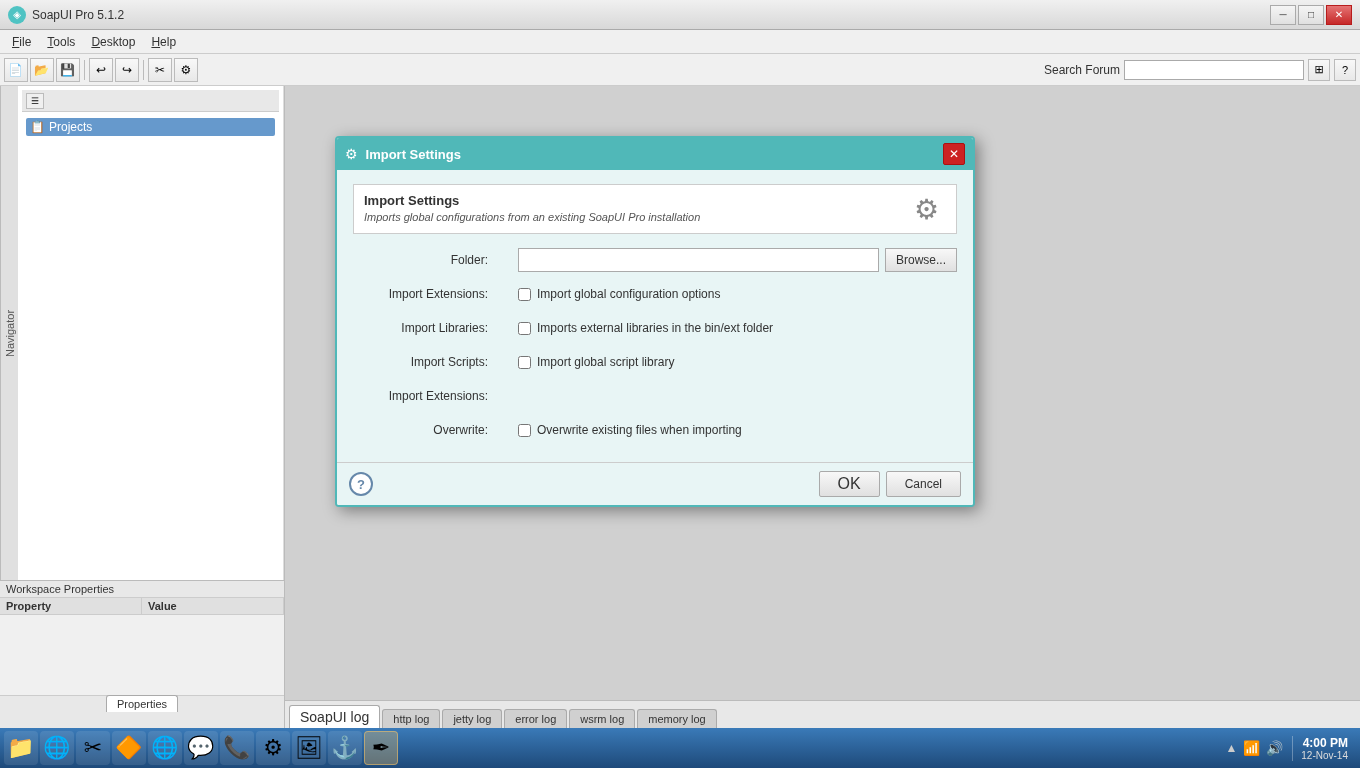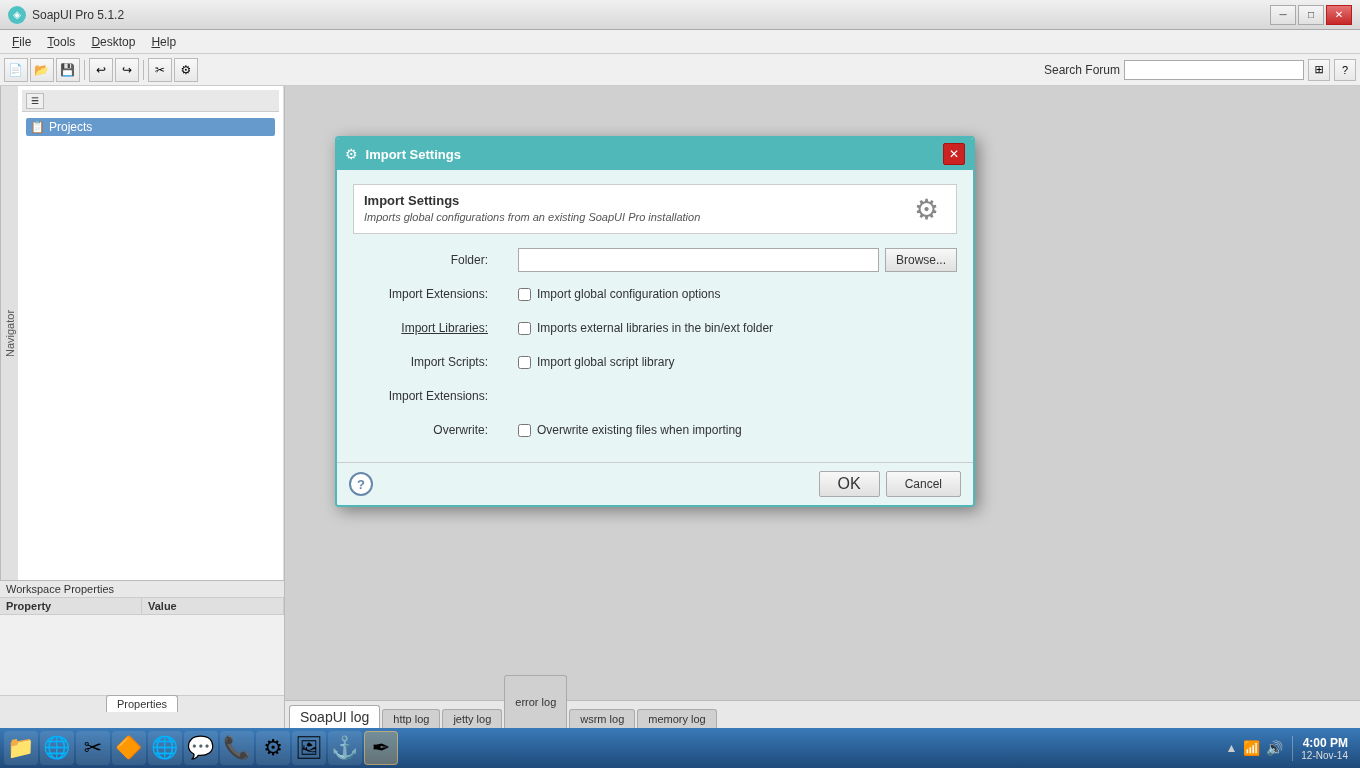--- a/index.html
+++ b/index.html
@@ -591,21 +591,21 @@
 
           <div class="form-row" style="display:flex; align-items:center; margin-bottom:10px;">
             <div class="form-label" style="width:145px; font-size:12px; color:#333; text-align:right; padding-right:10px; font-weight:500;">Import Extensions:</div>
             <div class="form-control" style="flex:1; display:flex; align-items:center; gap:6px;">
               <input type="checkbox" style="">
               <span style="font-size:12px; color:#333;">Import global configuration options</span>
             </div>
           </div>
 
           <div class="form-row" style="display:flex; align-items:center; margin-bottom:10px;">
-            <div class="form-label" style="width:145px; font-size:12px; color:#333; text-align:right; padding-right:10px; font-weight:500;text-decoration:underline;">Import Libraries:</div>
+            <div class="form-label" style="width:145px; font-size:12px; color:#333; text-align:right; padding-right:10px; font-weight:500;">Import Libraries:</div>
             <div class="form-control" style="flex:1; display:flex; align-items:center; gap:6px;">
               <input type="checkbox" style="">
               <span style="font-size:12px; color:#333;">Imports external libraries in the bin/ext folder</span>
             </div>
           </div>
 
           <div class="form-row" style="display:flex; align-items:center; margin-bottom:10px;">
             <div class="form-label" style="width:145px; font-size:12px; color:#333; text-align:right; padding-right:10px; font-weight:500;">Import Scripts:</div>
             <div class="form-control" style="flex:1; display:flex; align-items:center; gap:6px;">
               <input type="checkbox" style="">
@@ -633,21 +633,21 @@
             <button class="dialog-btn" style="height:26px; padding:0 18px; border:1px solid #aaa; background:linear-gradient(to bottom, #f8f8f8, #e0e0e0); cursor:pointer; font-size:12px; color:#333; border-radius:2px;">Cancel</button>
           </div>
         </div>
       </div>
     </div>
 
     <div id="log-tabs" style="position:absolute; bottom:0; left:0; right:0; height:28px; background:#e8e8e8; border-top:1px solid #bbb; display:flex; align-items:flex-end; padding:0 4px; gap:2px;">
       <div class="log-tab active" style="padding:3px 10px; background:white; border:1px solid #aaa; border-bottom:none; cursor:pointer; font-size:14px; color:#333; border-radius:3px 3px 0 0;">SoapUI log</div>
       <div class="log-tab" style="padding:3px 10px; background:#d0d0d0; border:1px solid #aaa; border-bottom:none; cursor:pointer; font-size:11px; color:#333; border-radius:3px 3px 0 0;">http log</div>
       <div class="log-tab" style="padding:3px 10px; background:#d0d0d0; border:1px solid #aaa; border-bottom:none; cursor:pointer; font-size:11px; color:#333; border-radius:3px 3px 0 0;">jetty log</div>
-      <div class="log-tab" style="padding:20px 10px; background:#d0d0d0; border:1px solid #aaa; border-bottom:none; cursor:pointer; font-size:11px; color:#333; border-radius:3px 3px 0 0;">error log</div>
+      <div class="log-tab" style="padding:3px 10px; background:#d0d0d0; border:1px solid #aaa; border-bottom:none; cursor:pointer; font-size:11px; color:#333; border-radius:3px 3px 0 0;">error log</div>
       <div class="log-tab" style="padding:3px 10px; background:#d0d0d0; border:1px solid #aaa; border-bottom:none; cursor:pointer; font-size:11px; color:#333; border-radius:3px 3px 0 0;">wsrm log</div>
       <div class="log-tab" style="padding:3px 10px; background:#d0d0d0; border:1px solid #aaa; border-bottom:none; cursor:pointer; font-size:11px; color:#333; border-radius:3px 3px 0 0;">memory log</div>
     </div>
   </div>
 </div>
 
 <div id="taskbar" style="position:fixed; bottom:0; left:0; width:1360px; height:40px; background:linear-gradient(to bottom, #3a7ab8, #1e4a7a); display:flex; align-items:center; gap:2px; padding:0 4px; z-index:1000;">
   <div class="taskbar-icon" style="width:34px; height:34px; border-radius:4px; display:flex; align-items:center; justify-content:center; cursor:pointer; font-size:22px; background:rgba(255,255,255,0.1);">📁</div>
   <div class="taskbar-icon" style="width:34px; height:34px; border-radius:4px; display:flex; align-items:center; justify-content:center; cursor:pointer; font-size:22px; background:rgba(255,255,255,0.1);">🌐</div>
   <div class="taskbar-icon" style="width:34px; height:34px; border-radius:4px; display:flex; align-items:center; justify-content:center; cursor:pointer; font-size:22px; background:rgba(255,255,255,0.1);">✂</div>

